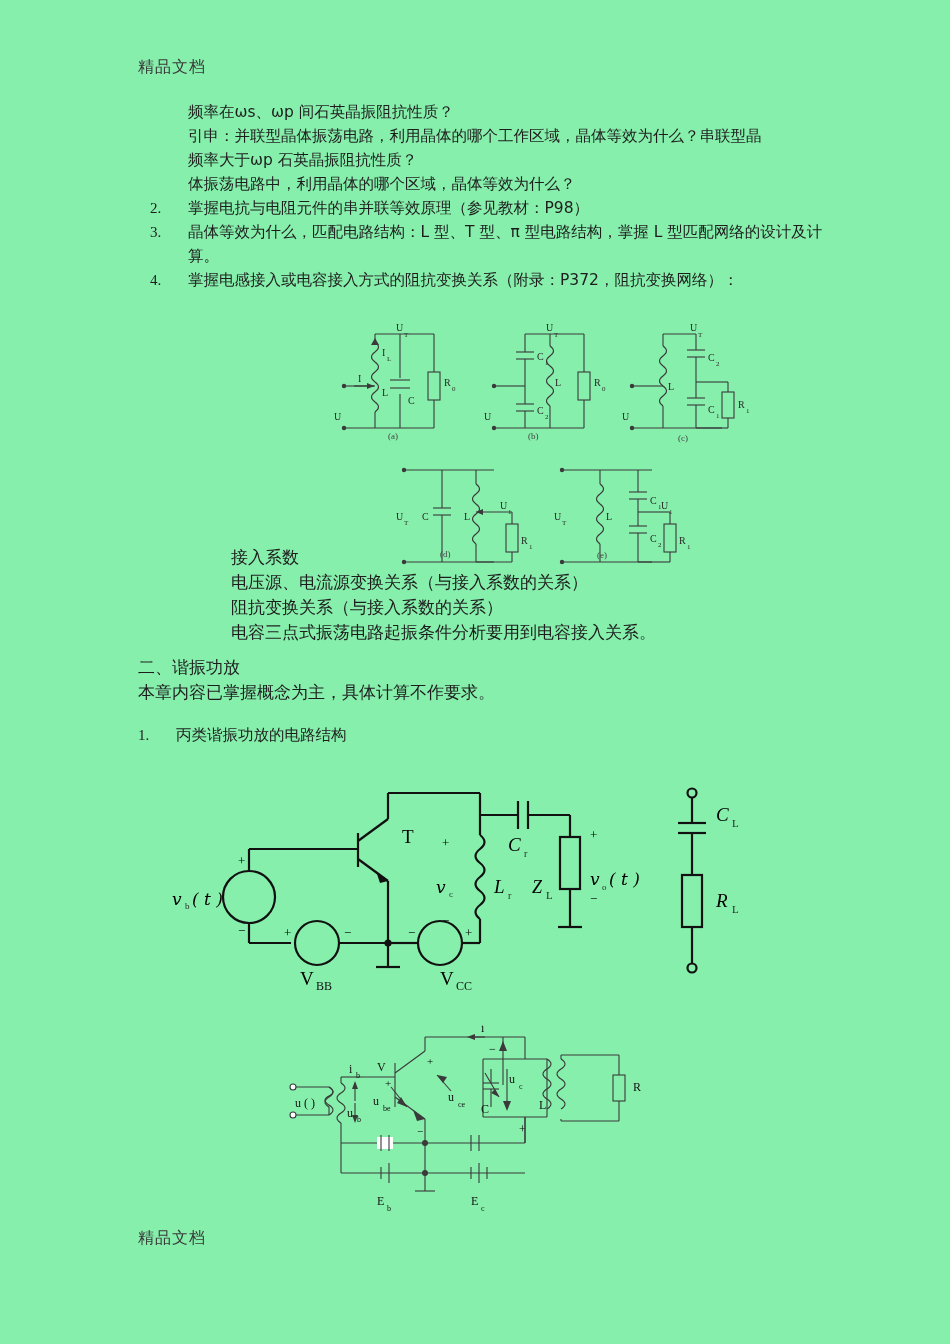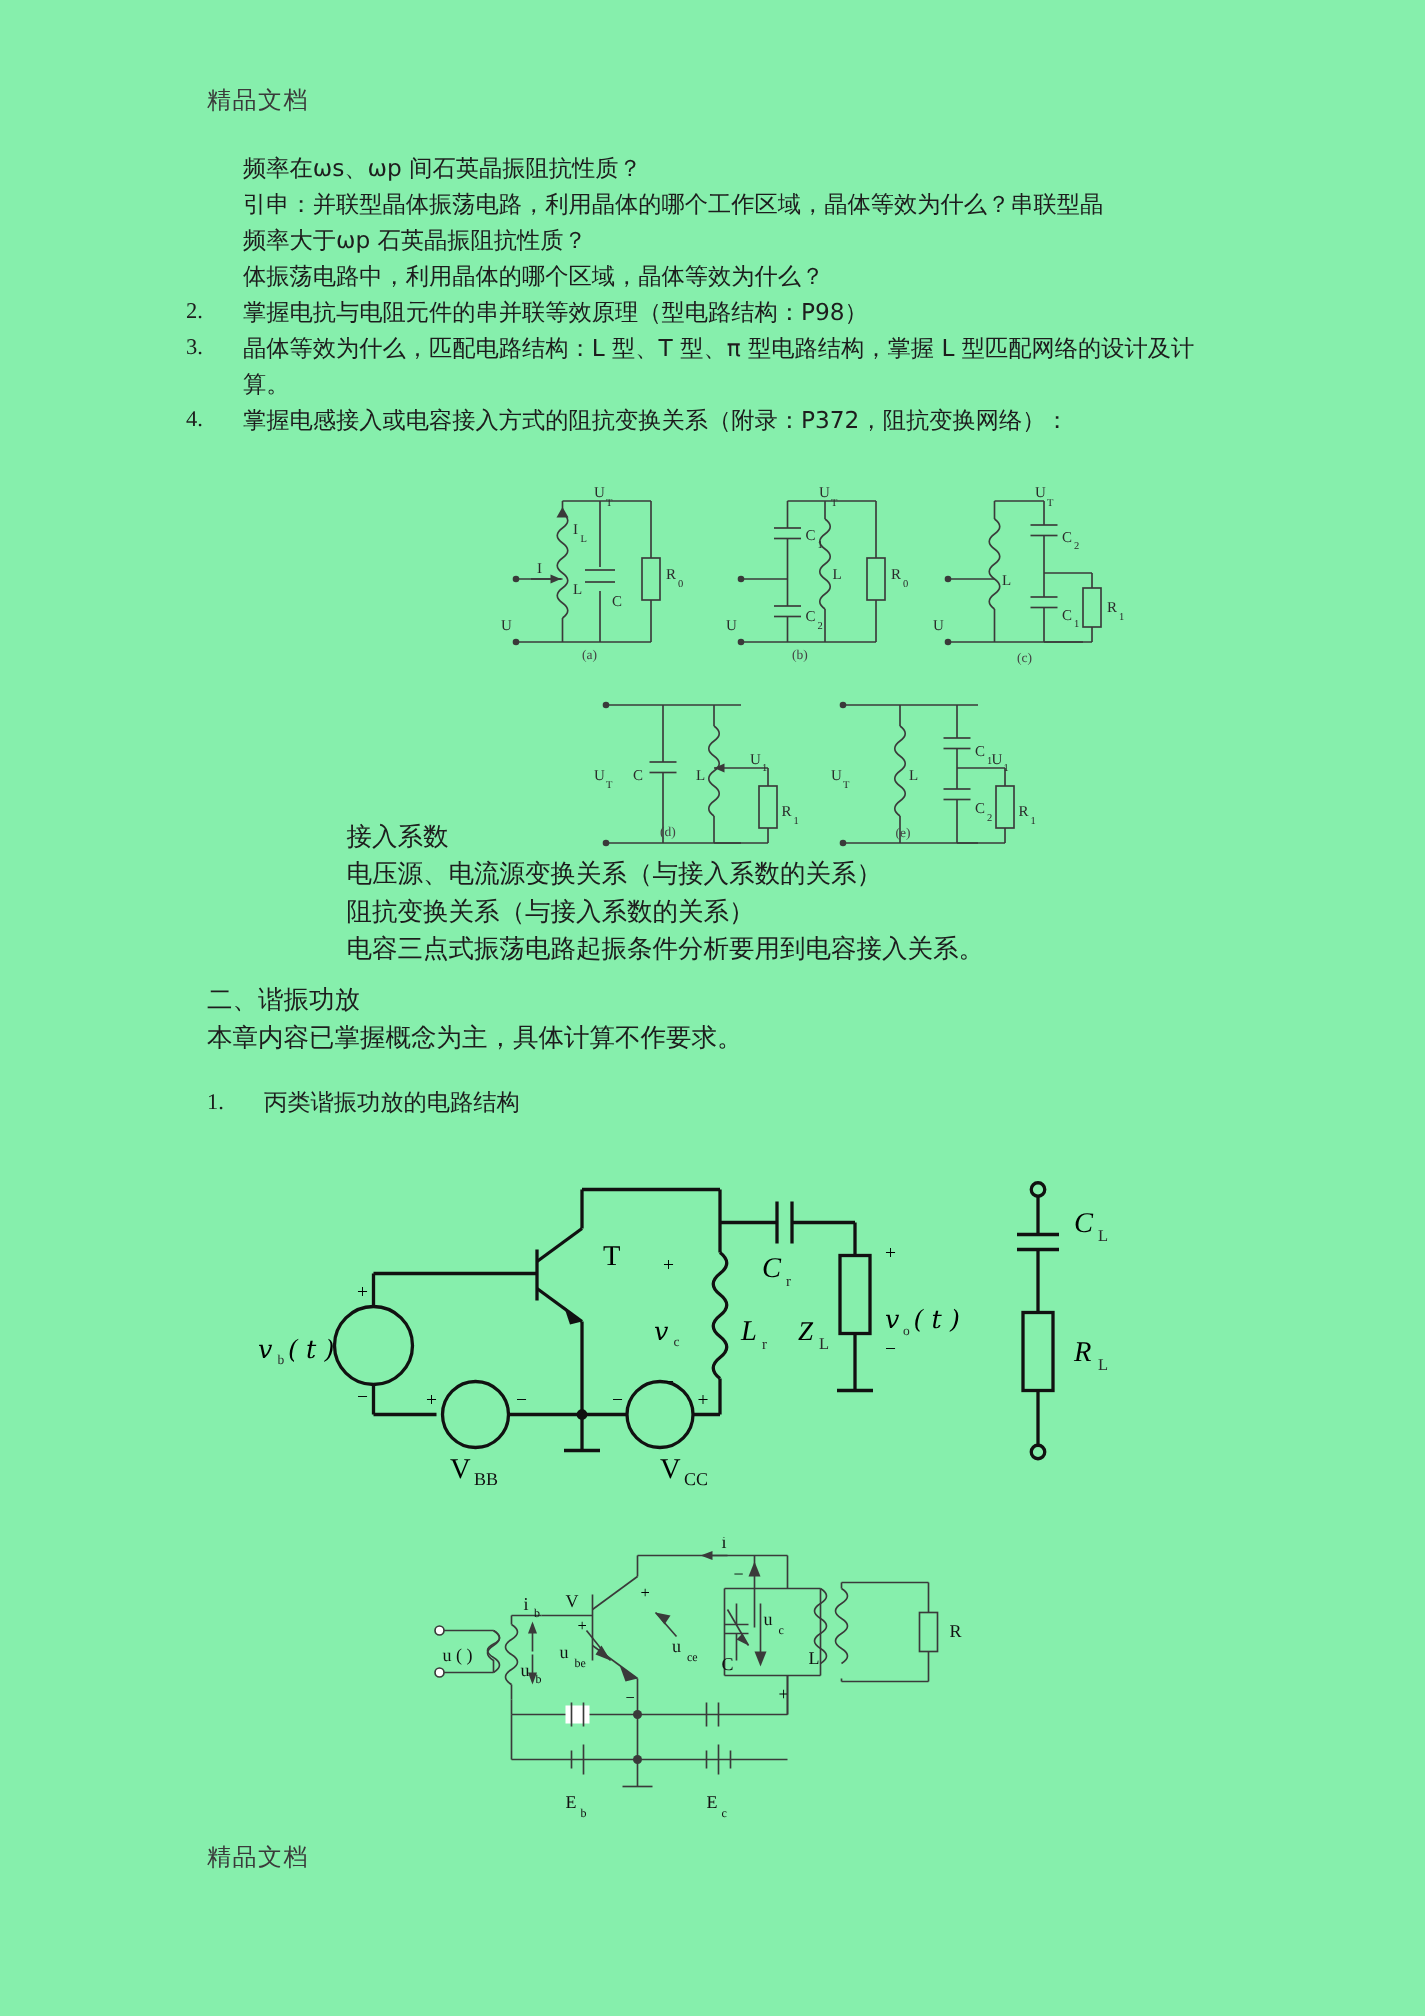--- a/index.html
+++ b/index.html
@@ -30,21 +30,21 @@
     color: #3a3a3a;
     font-family: "DejaVu Sans", sans-serif;
     white-space: nowrap;
   }
   #wm-top { top: 57px; }
   #wm-bottom { top: 1228px; }
 
   
   .textblock {
     position: absolute;
-    left: 124px;
+    left: 150px;
     top: 100px;
     width: 700px;
   }
   .sub-line {
     font-size: 15.5px;
     line-height: 24px;
     color: #1d1d1d;
     padding-left: 38px;
     white-space: nowrap;
     font-family: "DejaVu Sans", sans-serif;
@@ -155,21 +155,21 @@
 
   <div class="textblock">
 
     <div class="sub-line">频率在ωs、ωp 间石英晶振阻抗性质？</div>
     <div class="sub-line">引申：并联型晶体振荡电路，利用晶体的哪个工作区域，晶体等效为什么？串联型晶</div>
     <div class="sub-line">频率大于ωp 石英晶振阻抗性质？</div>
     <div class="sub-line">体振荡电路中，利用晶体的哪个区域，晶体等效为什么？</div>
 
     <div class="num-item">
       <span class="num">2.</span>
-      <span class="body">掌握电抗与电阻元件的串并联等效原理（型电路结构：P98）</span>
+      <span class="body">掌握电抗与电阻元件的串并联等效原理（参见教材：P98）</span>
     </div>
 
     <div class="num-item">
       <span class="num">3.</span>
       <span class="body">晶体等效为什么，匹配电路结构：L 型、T 型、π 型电路结构，掌握 L 型匹配网络的设计及计算。</span>
     </div>
 
     <div class="num-item">
       <span class="num">4.</span>
       <span class="body">掌握电感接入或电容接入方式的阻抗变换关系（附录：P372，阻抗变换网络）：</span>

